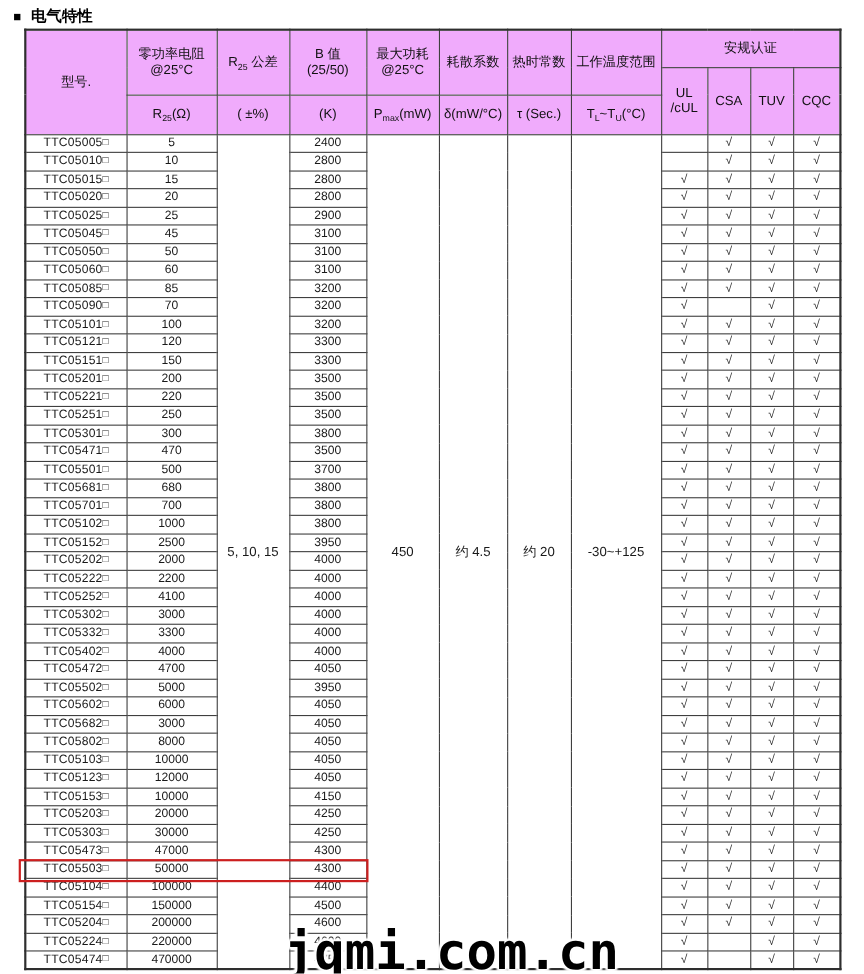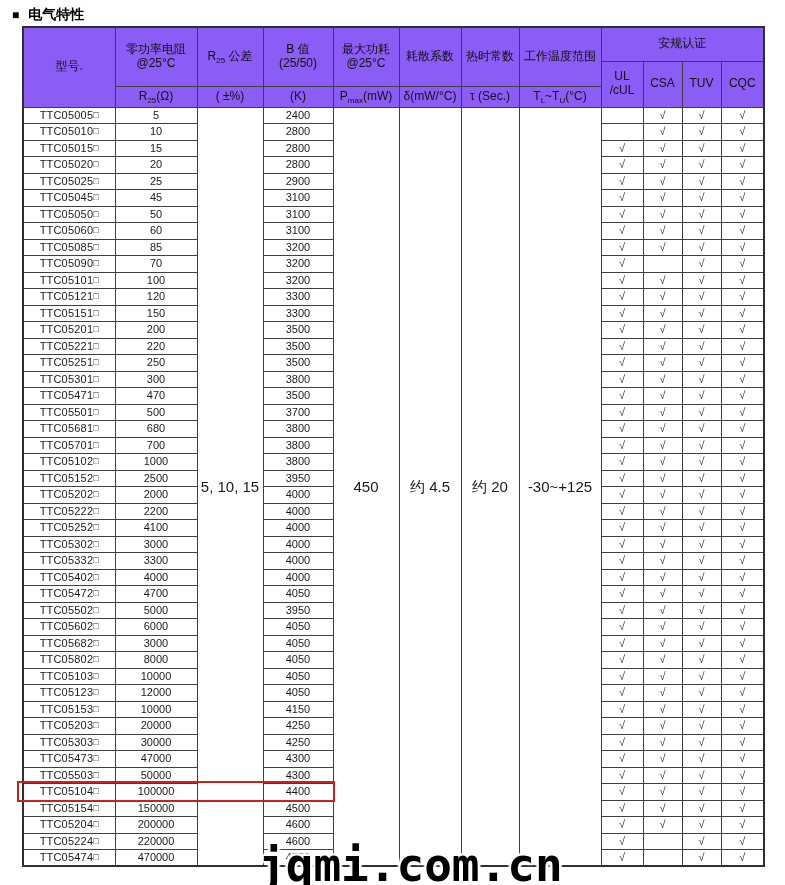--- a/index.html
+++ b/index.html
@@ -17,31 +17,31 @@
   table.spec{
     border-collapse:collapse;table-layout:fixed;width:741px;
     border:2px solid #2e2e2e;
   }
   table.spec th, table.spec td{
     border:1px solid #3f3f3f;
     padding:0 2px;overflow:hidden;
     text-align:center;vertical-align:middle;
   }
   thead th{
-    background:#8b5cf6;font-weight:normal;font-size:12px;color:#111;
+    background:#f0abfc;font-weight:normal;font-size:12px;color:#111;
     line-height:1.15;
   }
   tr.h1{height:34px;}
   tr.h2{height:25px;}
-  tr.h3{height:21px;}
+  tr.h3{height:36px;}
   tbody tr{height:16.5px;}
   tbody td{font-size:11px;line-height:1;color:#191919;background:#fff;}
   td.c-model{letter-spacing:0.2px;}
   td.c-model .sq{font-size:9px;vertical-align:1px;}
-  td.c-merged{font-size:15px;}
+  td.c-merged{font-size:12px;}
   td.c-cert{font-size:11px;color:#2e2e2e;}
   sub{font-size:8px;line-height:0;}
   .highlight-box{
     position:absolute;border:2px solid #cc1f1f;background:transparent;
     pointer-events:none;z-index:5;
   }
   .watermark{
     position:absolute;left:258px;top:838px;z-index:9;
     font-family:"DejaVu Sans Mono",monospace;font-weight:bold;
     font-size:46px;letter-spacing:0px;color:#000;white-space:nowrap;

